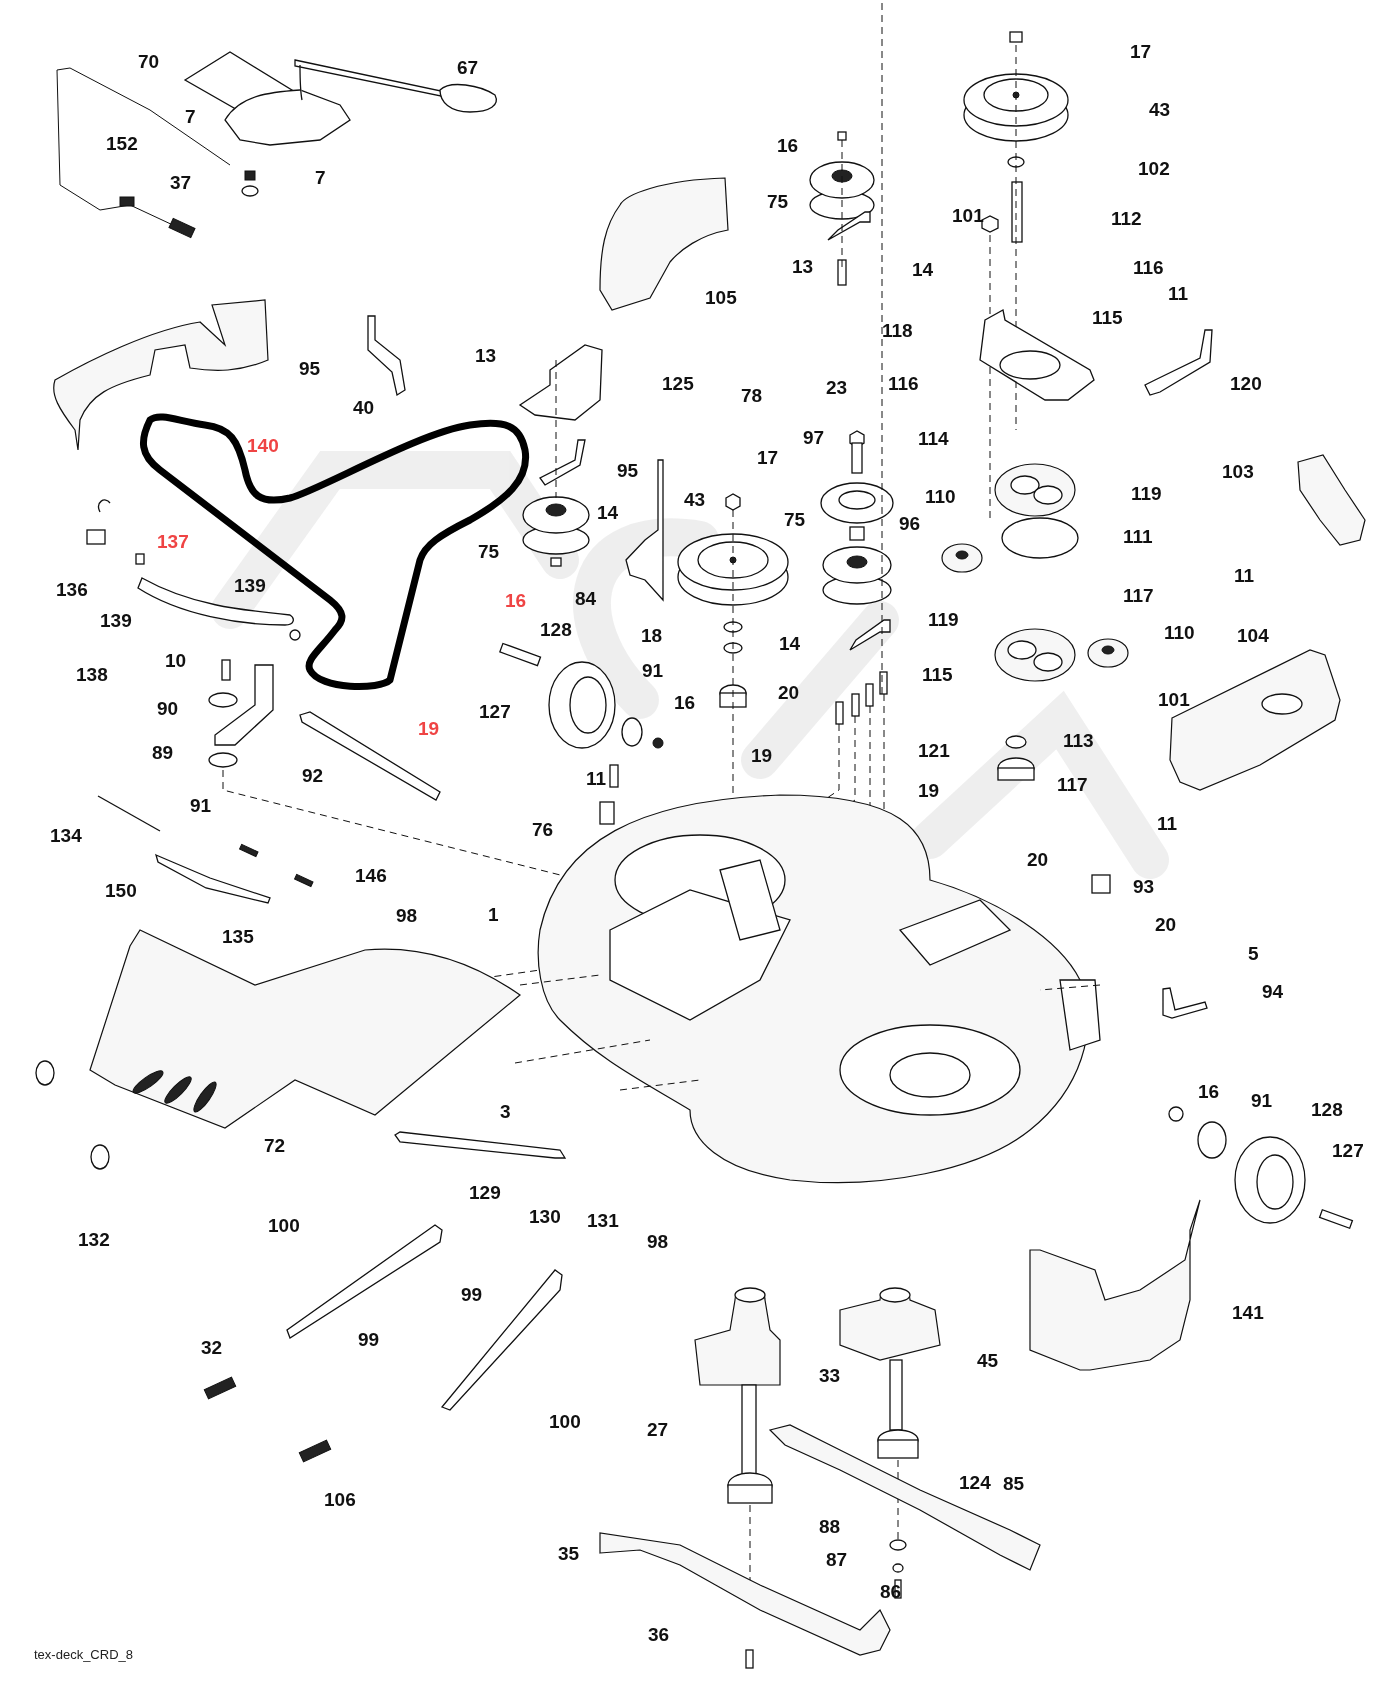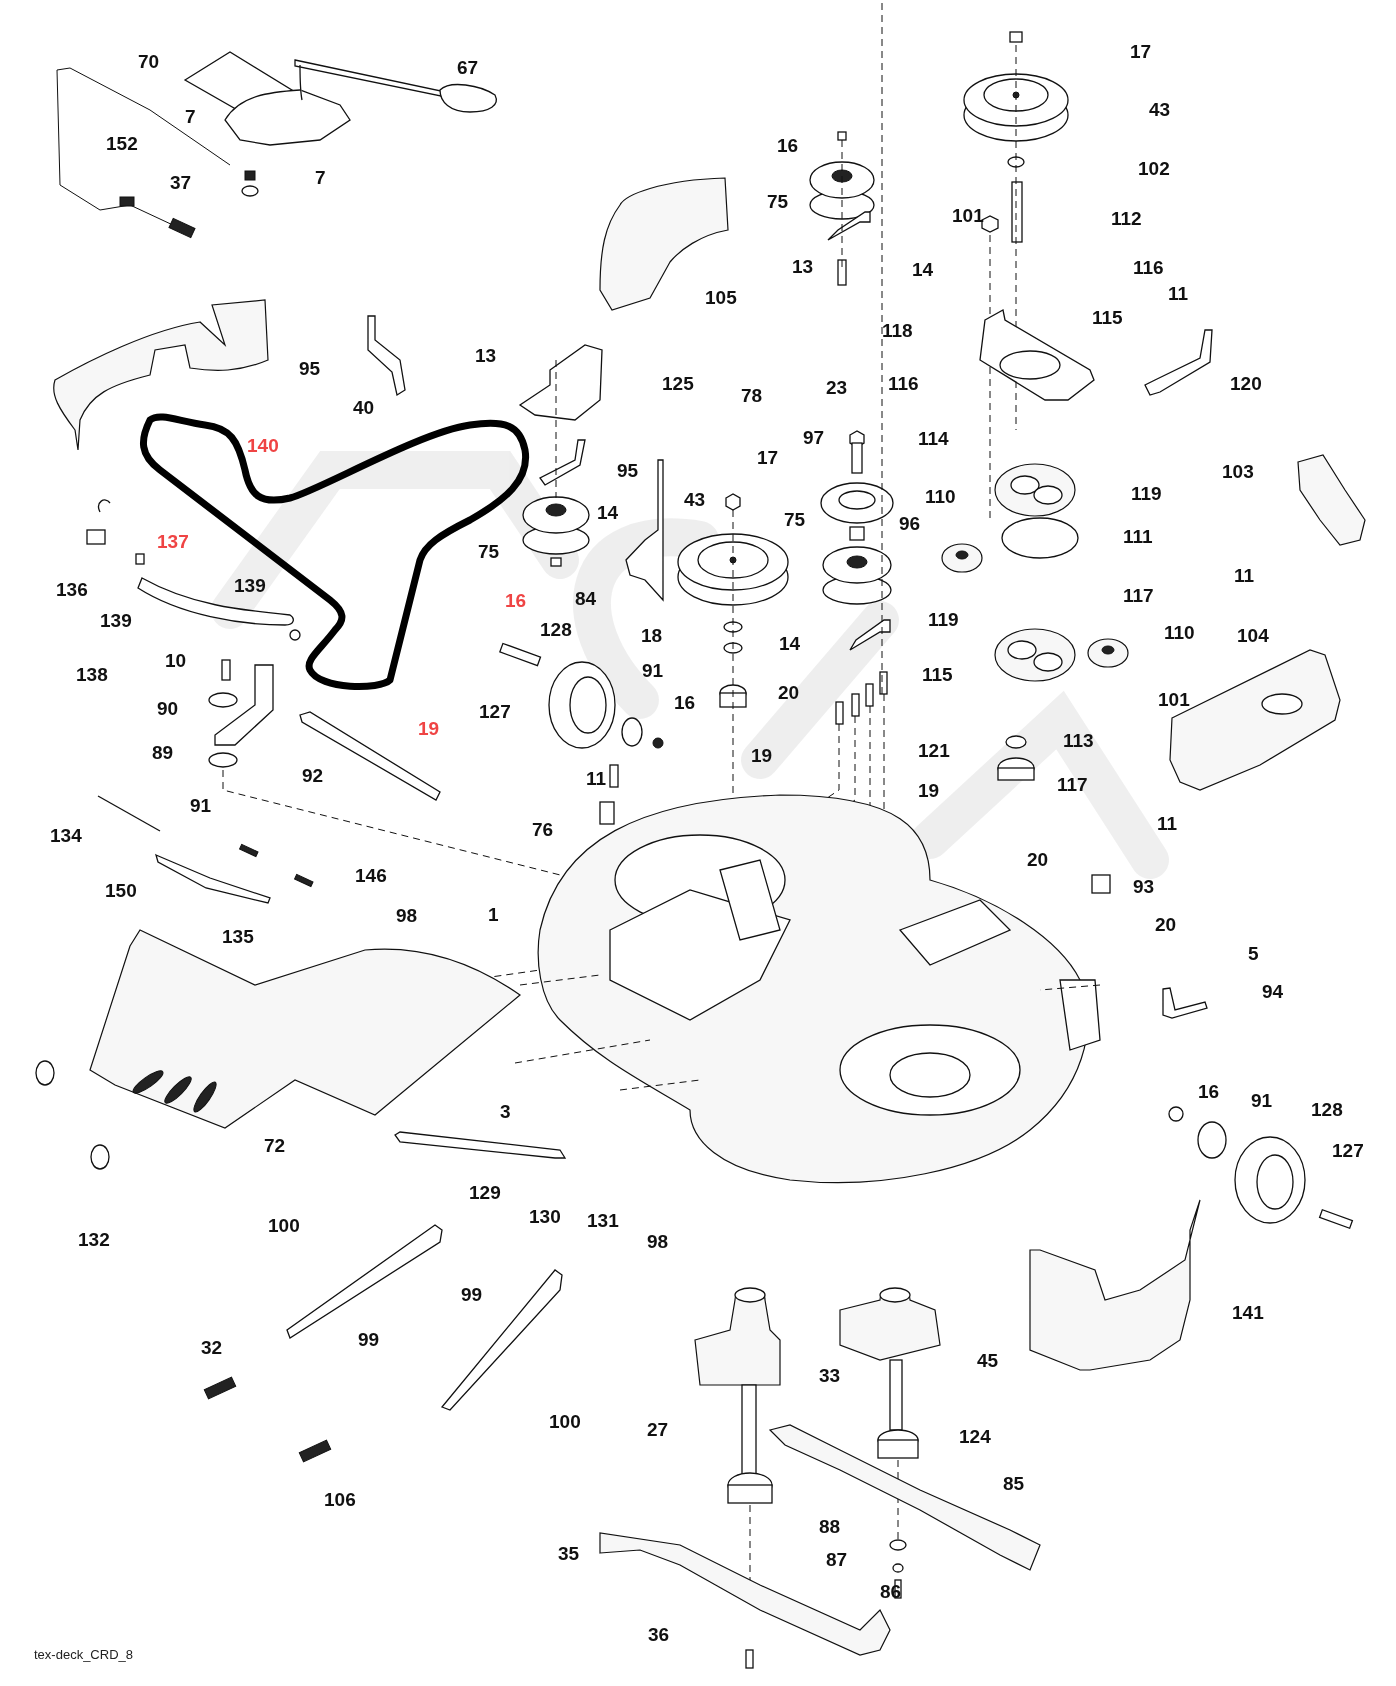--- a/index.html
+++ b/index.html
@@ -378,21 +378,21 @@
 <div class="callout" style="left:268px;top:1216px">100</div>
 <div class="callout" style="left:358px;top:1330px">99</div>
 <div class="callout" style="left:461px;top:1285px">99</div>
 <div class="callout" style="left:201px;top:1338px">32</div>
 <div class="callout" style="left:819px;top:1366px">33</div>
 <div class="callout" style="left:977px;top:1351px">45</div>
 <div class="callout" style="left:1232px;top:1303px">141</div>
 
 <div class="callout" style="left:549px;top:1412px">100</div>
 <div class="callout" style="left:647px;top:1420px">27</div>
-<div class="callout" style="left:959px;top:1427px">124</div>
+<div class="callout" style="left:959px;top:1473px">124</div>
 <div class="callout" style="left:324px;top:1490px">106</div>
 <div class="callout" style="left:1003px;top:1474px">85</div>
 <div class="callout" style="left:819px;top:1517px">88</div>
 <div class="callout" style="left:826px;top:1550px">87</div>
 <div class="callout" style="left:880px;top:1582px">86</div>
 <div class="callout" style="left:558px;top:1544px">35</div>
 <div class="callout" style="left:648px;top:1625px">36</div>
 
 <div class="footer-label">tex-deck_CRD_8</div>
 

